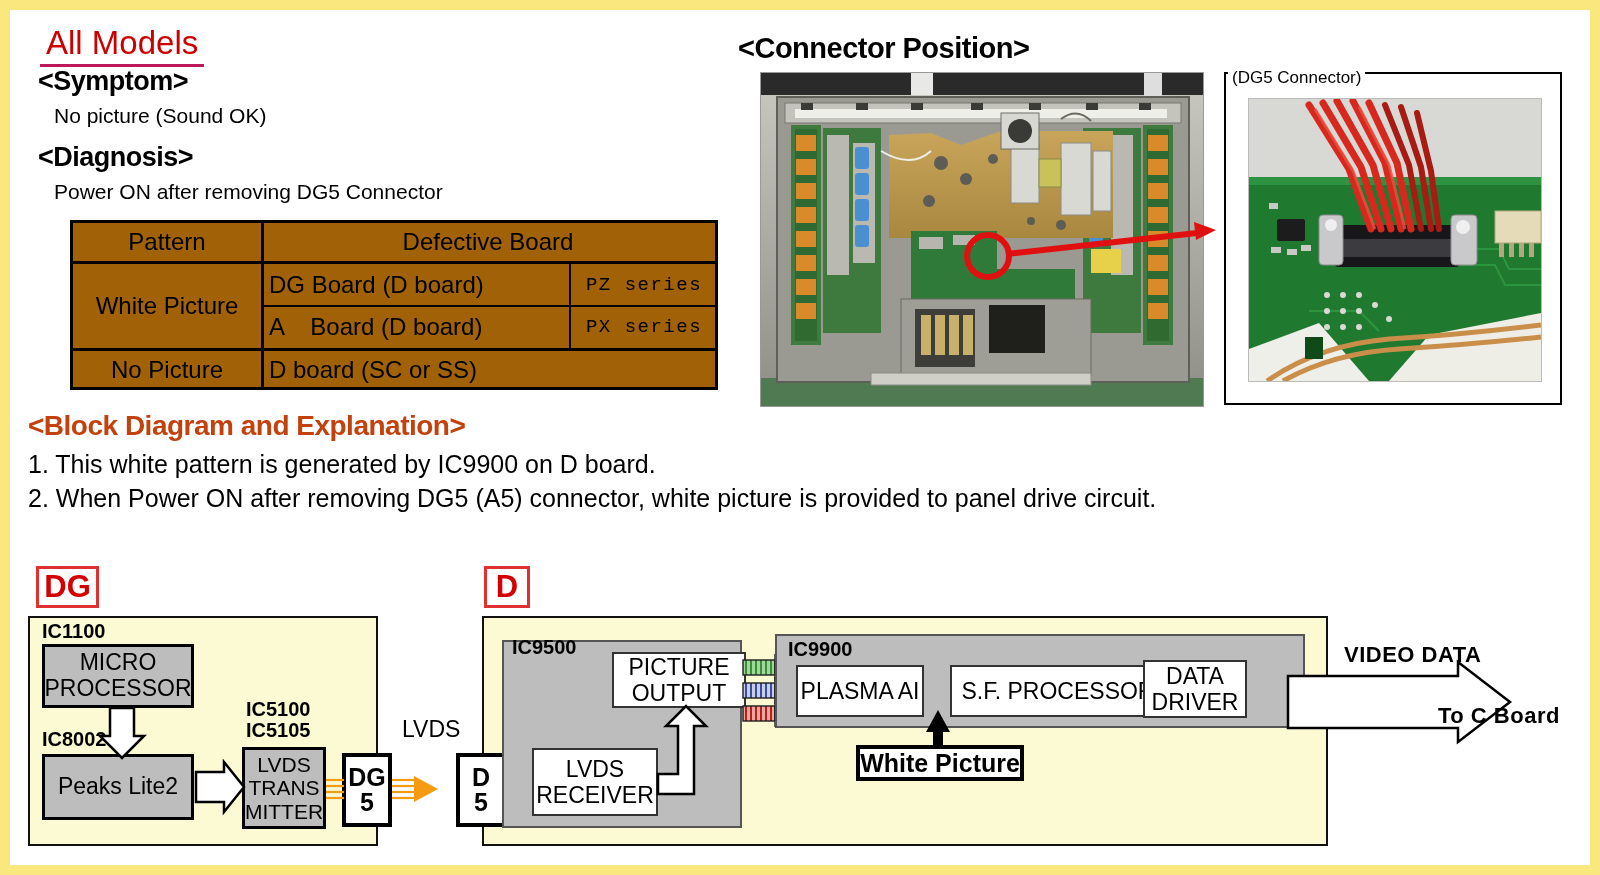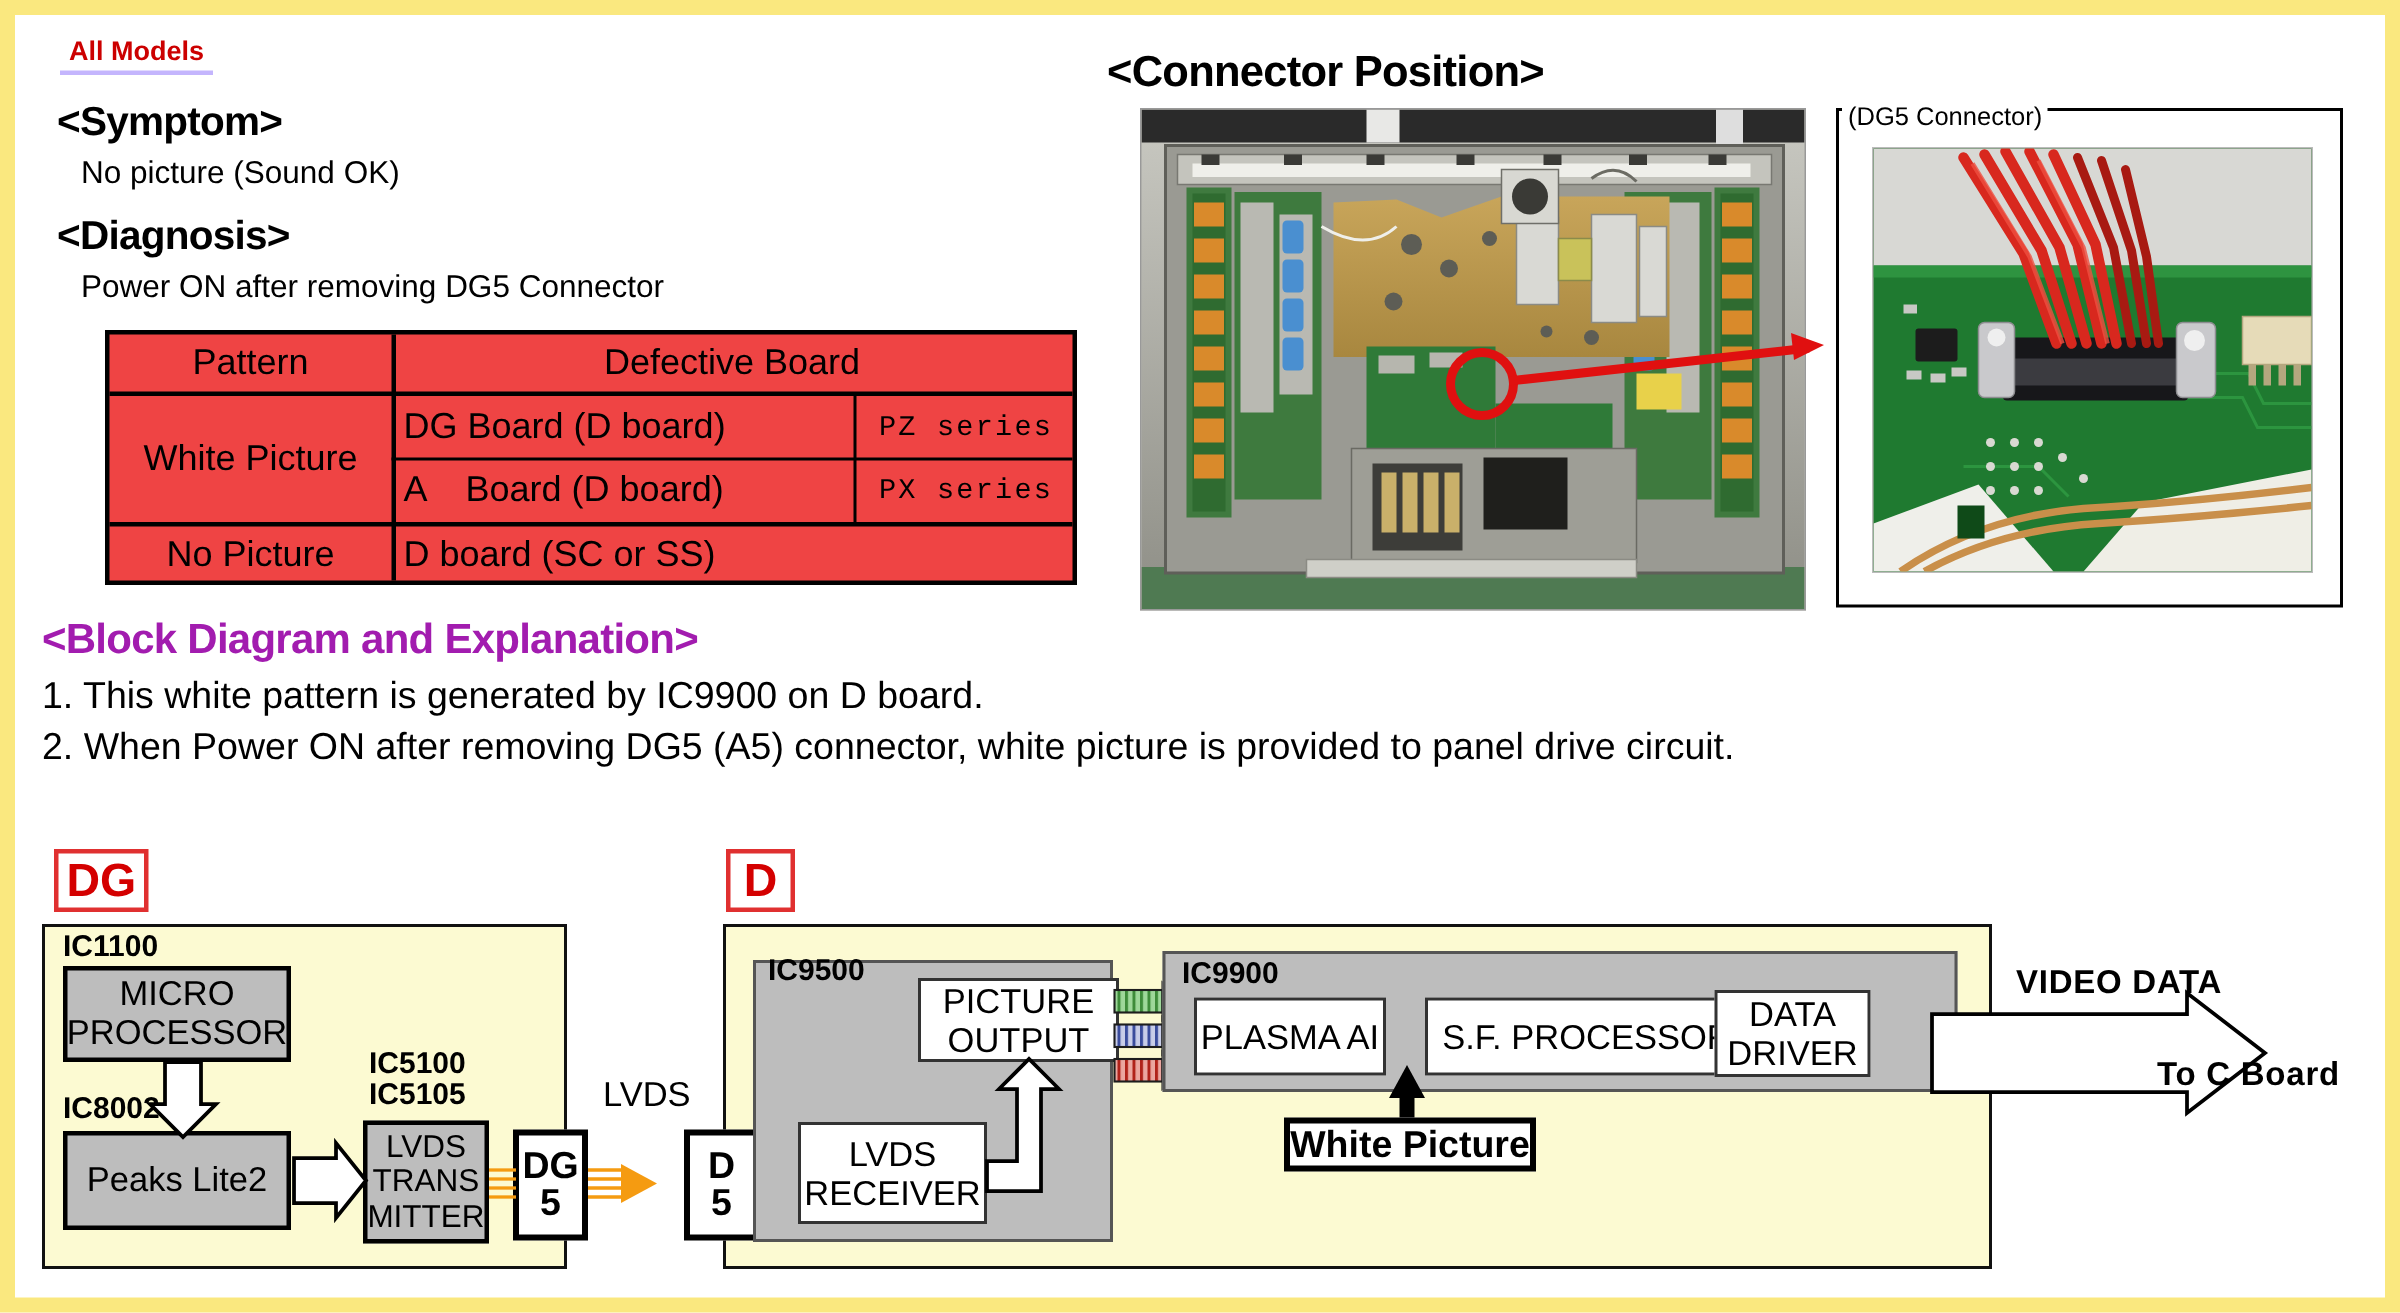--- a/index.html
+++ b/index.html
@@ -12,38 +12,38 @@
   .page{
     position:absolute;left:10px;top:10px;
     width:1580px;height:855px;
     background:#ffffff;
     overflow:hidden;
   }
 
   
   .all-models{
     position:absolute;left:30px;top:14px;
-    font-size:18px;font-weight:bold;color:#CC0000;
-    border-bottom:3px solid #c4b5fd;padding:0 6px 2px 6px;
+    font-size:33px;font-weight:normal;color:#CC0000;
+    border-bottom:3px solid #be185d;padding:0 6px 2px 6px;
     letter-spacing:0px;
   }
   .hdr{
     position:absolute;font-weight:bold;color:#000000;
     font-size:27px;letter-spacing:-0.5px;
   }
   .sub{
     position:absolute;color:#000;font-size:21px;
   }
 
   
   .tbl{
     position:absolute;left:60px;top:210px;
     width:648px;height:170px;
     border:3px solid #000;box-sizing:border-box;
-    background:#ef4444;
+    background:#a16207;
   }
   .tbl .cell{
     position:absolute;box-sizing:border-box;
     display:flex;align-items:center;
     font-size:24px;color:#000;
   }
   .tbl .ctr{justify-content:center;}
   .tbl .mono{
     font-family:"Liberation Mono", monospace;
     font-size:19px;letter-spacing:1.5px;
@@ -69,21 +69,21 @@
     background:#fff;padding:0 4px;font-size:17px;color:#000;
   }
   .photo-inset{
     position:absolute;left:1238px;top:88px;width:292px;height:282px;
     overflow:hidden;background:#2a6b2a;border:1px solid #bbb;
   }
 
   
   .bd-title{
     position:absolute;left:18px;top:400px;
-    font-size:28px;font-weight:bold;letter-spacing:-0.5px;color:#a21caf;
+    font-size:28px;font-weight:bold;letter-spacing:-0.5px;color:#c2410c;
   }
   .bd-line{
     position:absolute;left:18px;font-size:25px;color:#000;white-space:nowrap;
   }
 
   
   .board-tag{
     position:absolute;border:3px solid #E03030;background:#fff;
     color:#D40000;font-weight:bold;font-size:31px;
     display:flex;align-items:center;justify-content:center;

